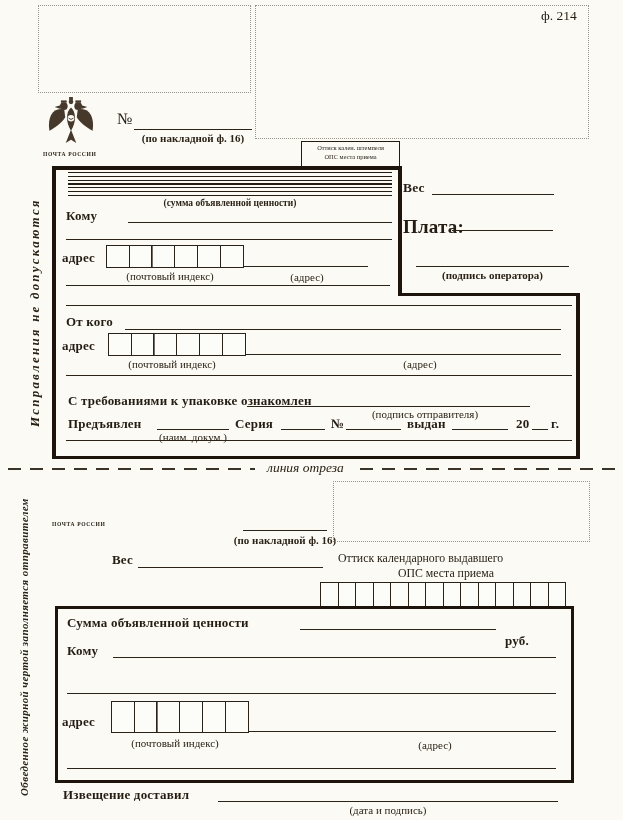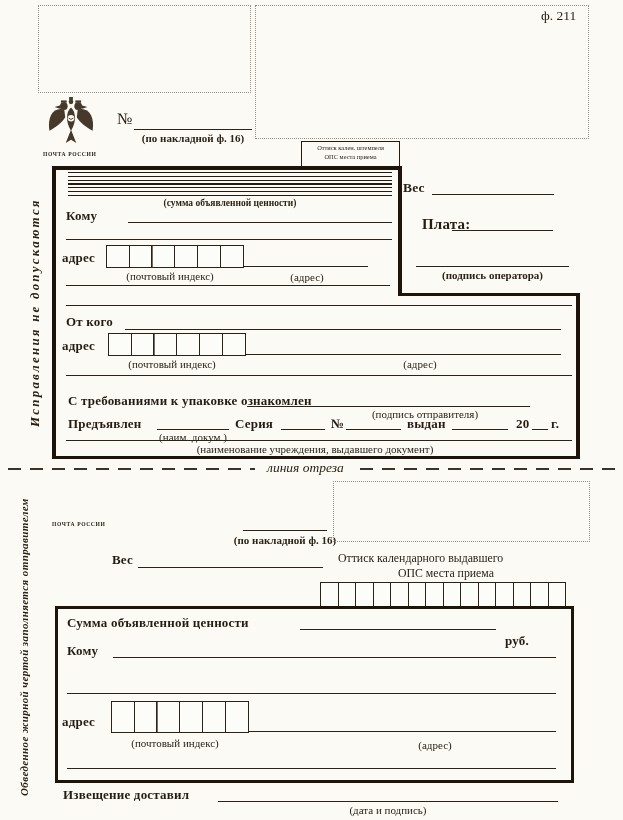--- a/index.html
+++ b/index.html
@@ -49,21 +49,21 @@
   .bigno{position:absolute;font-size:16px;}
   .lowerbox{position:absolute;border:3.6px solid #1d140b;background:transparent;}
 </style>
 </head>
 <body>
 
 <div class="canvas">
 
   <div class="dot" style="left:38px;top:5px;width:211px;height:86px;"></div>
   <div class="dot" style="left:255px;top:5px;width:332px;height:132px;"></div>
-  <div class="fcode" style="left:541px;top:8px;">ф. 211</div>
+  <div class="fcode" style="left:541px;top:8px;">ф. 214</div>
 
   <svg style="position:absolute;left:47px;top:96px;" width="48" height="52" viewBox="0 0 50 52">
     <g fill="#46392c">
       <rect x="23" y="0" width="4" height="3"></rect>
       <circle cx="25" cy="5" r="2.4"></circle>
       <circle cx="17.5" cy="9.5" r="4"></circle>
       <polygon points="14,8.5 8,10.5 14,12.5"></polygon>
       <circle cx="32.5" cy="9.5" r="4"></circle>
       <polygon points="36,8.5 42,10.5 36,12.5"></polygon>
       <rect x="14.5" y="3.5" width="6" height="2.4"></rect>
@@ -120,21 +120,21 @@
       <div class="cell"></div>
       <div class="cell"></div>
     </div>
   <div class="hl" style="left:244px;top:266px;width:124px;"></div>
   <div class="cap" style="left:100px;top:270px;width:140px;">(почтовый индекс)</div>
   <div class="cap" style="left:267px;top:271px;width:80px;">(адрес)</div>
   <div class="hl" style="left:66px;top:285px;width:324px;"></div>
 
   <div class="lb" style="left:403px;top:180px;font-size:13.5px;">Вес</div>
   <div class="hl" style="left:432px;top:194px;width:122px;"></div>
-  <div class="lb" style="left:422px;top:216px;font-size:15px;">Плата:</div>
+  <div class="lb" style="left:403px;top:216px;font-size:19px;">Плата:</div>
   <div class="hl" style="left:452px;top:230px;width:101px;"></div>
   <div class="hl" style="left:416px;top:266px;width:153px;"></div>
   <div class="cap capb" style="left:416px;top:269px;width:153px;">(подпись оператора)</div>
 
   <div class="hl" style="left:66px;top:305px;width:506px;"></div>
   <div class="lb" style="left:66px;top:314px;">От кого</div>
   <div class="hl" style="left:125px;top:329px;width:436px;"></div>
   <div class="lb" style="left:62px;top:338px;">адрес</div>
   <div class="cells cells-6" style="left:108px;top:333px;">
     <div class="cell"></div>
@@ -159,21 +159,20 @@
   <div class="lb" style="left:235px;top:416px;">Серия</div>
   <div class="hl" style="left:281px;top:429px;width:44px;"></div>
   <div class="lb" style="left:331px;top:416px;">№</div>
   <div class="hl" style="left:346px;top:429px;width:55px;"></div>
   <div class="lb" style="left:407px;top:416px;">выдан</div>
   <div class="hl" style="left:452px;top:429px;width:56px;"></div>
   <div class="lb" style="left:516px;top:416px;">20</div>
   <div class="hl" style="left:532px;top:429px;width:16px;"></div>
   <div class="lb" style="left:551px;top:416px;">г.</div>
   <div class="hl" style="left:66px;top:440px;width:506px;"></div>
-  <div class="cap" style="left:165px;top:443px;width:300px;">(наименование учреждения, выдавшего документ)</div>
 
   <div class="cut" style="left:8px;top:468px;width:607px;"></div>
   <div class="cutlab" style="left:255px;top:460px;">линия отреза</div>
 
   <div class="vnote" style="left:10px;top:476px;width:28px;height:342px;font-size:11px;letter-spacing:.4px;">Обведенное жирной чертой заполняется отправителем</div>
 
   <div class="brand" style="left:52px;top:521px;">ПОЧТА РОССИИ</div>
   <div class="hl" style="left:243px;top:530px;width:84px;"></div>
   <div class="cap capb" style="left:233px;top:534px;width:104px;">(по накладной ф. 16)</div>
 

